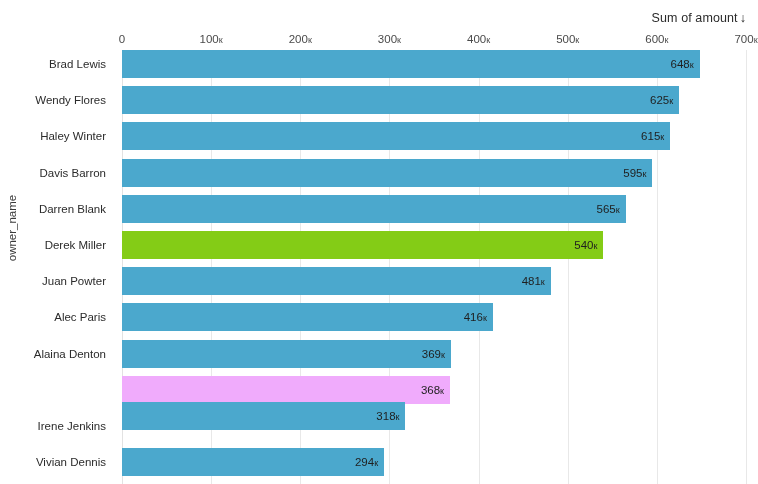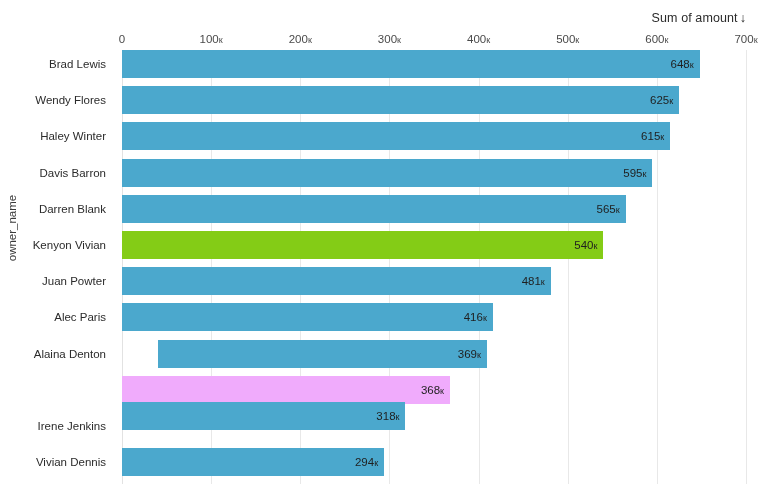--- a/index.html
+++ b/index.html
@@ -219,21 +219,21 @@
           <div class="bar" style="width: 428.777px; background: rgb(75, 168, 205);">
             <div class="bar-label"><span>481</span><span class="kunit">к</span></div>
           </div>
         </div>
         <div class="row" style="top: 253.4px;">
           <div class="bar" style="width: 370.834px; background: rgb(75, 168, 205);">
             <div class="bar-label"><span>416</span><span class="kunit">к</span></div>
           </div>
         </div>
         <div class="row" style="top: 289.6px;">
-          <div class="bar" style="width: 328.937px; background: rgb(75, 168, 205); margin-left: 36px;">
+          <div class="bar" style="width: 328.937px; background: rgb(75, 168, 205);">
             <div class="bar-label"><span>369</span><span class="kunit">к</span></div>
           </div>
         </div>
         <div class="row" style="top: 325.8px;">
           <div class="bar" style="width: 328.046px; background: #f0abfc;">
             <div class="bar-label"><span>368</span><span class="kunit">к</span></div>
           </div>
         </div>
         <div class="row" style="top: 352px;">
           <div class="bar" style="width: 283.474px; background: rgb(75, 168, 205);">
@@ -247,21 +247,21 @@
         </div>
       </div>
   </div>
 
   <div class="ycats">
       <div class="ycat" style="top: 0px;">Brad Lewis</div>
       <div class="ycat" style="top: 36.2px;">Wendy Flores</div>
       <div class="ycat" style="top: 72.4px;">Haley Winter</div>
       <div class="ycat" style="top: 108.6px;">Davis Barron</div>
       <div class="ycat" style="top: 144.8px;">Darren Blank</div>
-      <div class="ycat" style="top: 181px;">Kenyon Vivian</div>
+      <div class="ycat" style="top: 181px;">Derek Miller</div>
       <div class="ycat" style="top: 217.2px;">Juan Powter</div>
       <div class="ycat" style="top: 253.4px;">Alec Paris</div>
       <div class="ycat" style="top: 289.6px;">Alaina Denton</div>
       <div class="ycat" style="top: 362px;">Irene Jenkins</div>
       <div class="ycat" style="top: 398.2px;">Vivian Dennis</div>
     </div>
 
 </div>
 
 </body></html>

